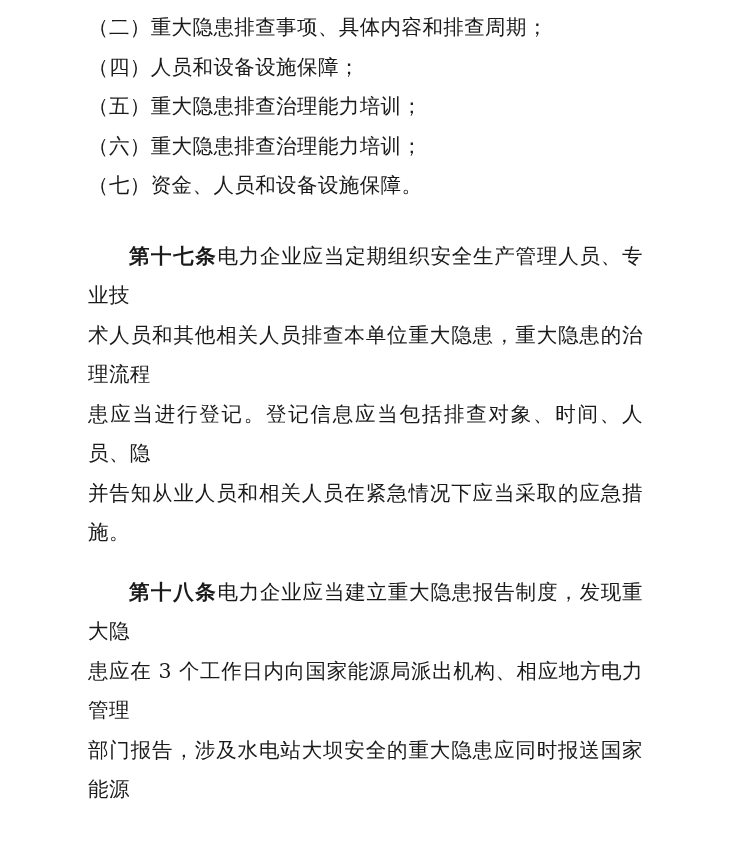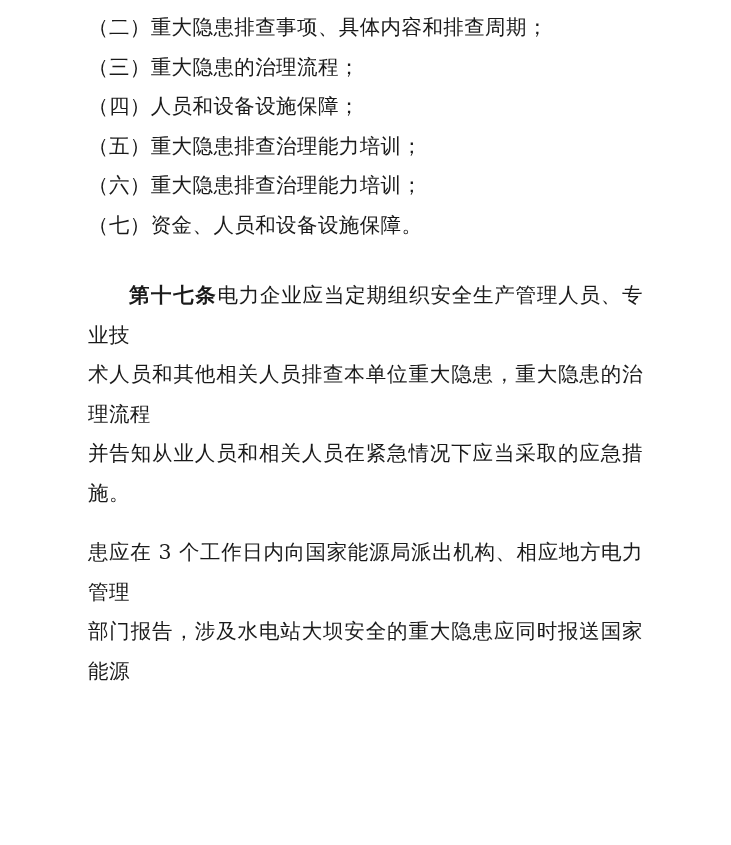--- a/index.html
+++ b/index.html
@@ -50,34 +50,35 @@
   }
   .spacer-mid { height: 11px; }
 </style>
 </head>
 <body>
 
 <div id="document-page">
 
   <div>
     <div class="doc-line list-item para">（二）重大隐患排查事项、具体内容和排查周期；</div>
-    <div class="doc-line list-item para">（三）重大隐患的治理流程；</div>
     <div class="doc-line list-item para">（四）人员和设备设施保障；</div>
     <div class="doc-line list-item para">（五）重大隐患排查治理能力培训；</div>
     <div class="doc-line list-item para">（六）重大隐患排查治理能力培训；</div>
     <div class="doc-line list-item para">（七）资金、人员和设备设施保障。</div>
   </div>
 
   <div class="spacer-mid"></div>
 
   <div class="para-block">
     <div class="doc-line para para-first-line"><span class="article-label">第十七条</span><span class="article-body">电力企业应当定期组织安全生产管理人员、专业技</span></div>
     <div class="doc-line para">术人员和其他相关人员排查本单位重大隐患，重大隐患的治理流程</div>
+    <div class="doc-line para">患应当进行登记。登记信息应当包括排查对象、时间、人员、隐</div>
     <div class="doc-line para">并告知从业人员和相关人员在紧急情况下应当采取的应急措施。</div>
   </div>
 
   <div class="para-block">
+    <div class="doc-line para para-first-line"><span class="article-label">第十八条</span><span class="article-body">电力企业应当建立重大隐患报告制度，发现重大隐</span></div>
     <div class="doc-line para">患应在 3 个工作日内向国家能源局派出机构、相应地方电力管理</div>
     <div class="doc-line para">部门报告，涉及水电站大坝安全的重大隐患应同时报送国家能源</div>
 
   </div>
 
 </div>
 
 </body></html>

